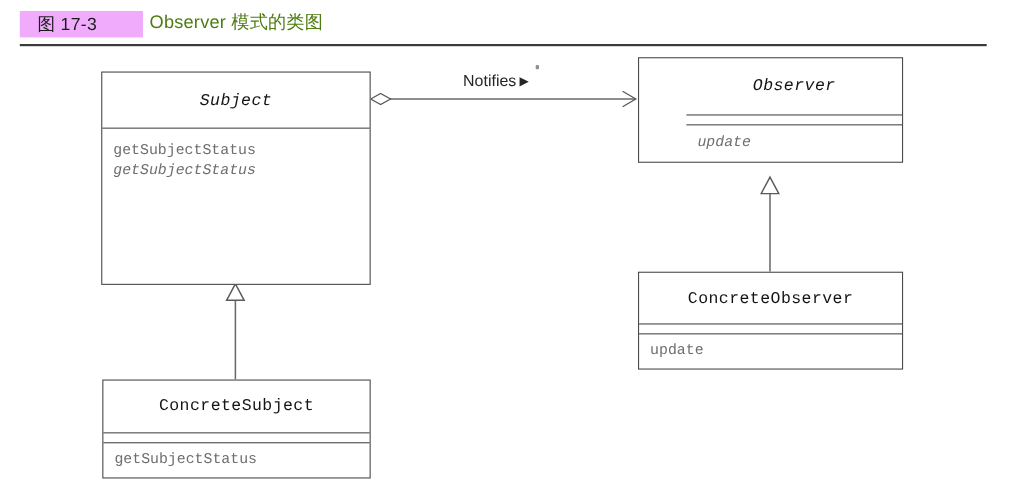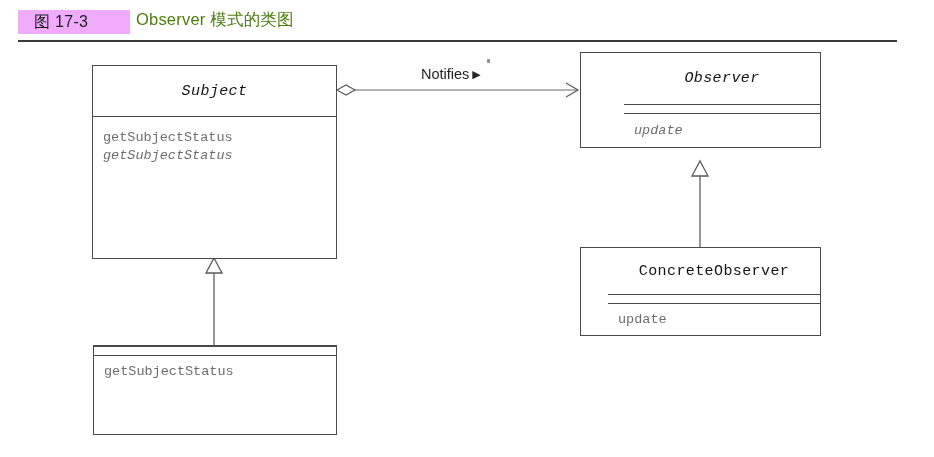--- a/index.html
+++ b/index.html
@@ -121,21 +121,21 @@
   
   #class-subject        { left: 92px;  top: 65px;  width: 245px; height: 194px; }
   #class-subject .uml-title        { height: 50px; }
   #class-subject .comp-attrs       { height: 38px; padding-top: 9px; }
   #class-subject .comp-ops         { flex: 1; padding-top: 12px; }
 
   #class-observer       { left: 580px; top: 52px;  width: 241px; height: 96px; padding-left: 43px; }
   #class-observer .uml-title       { height: 51px; }
   #class-observer .comp-ops        { flex: 1; padding-top: 8px; }
 
-  #class-concreteobserver { left: 580px; top: 247px; width: 241px; height: 89px; padding-left: 27px; }
+  #class-concreteobserver { left: 580px; top: 247px; width: 241px; height: 89px; }
   #class-concreteobserver .uml-title { height: 47px; }
   #class-concreteobserver .comp-ops  { flex: 1; padding-top: 7px; }
 
   #class-concretesubject { left: 93px; top: 345px; width: 244px; height: 90px; }
   #class-concretesubject .uml-title  { height: 47px; }
   #class-concretesubject .comp-ops   { flex: 1; padding-top: 7px; }
 
   
   #edge-notifies-label {
     position: absolute;
@@ -218,17 +218,18 @@
 
 <div class="uml-class" id="class-concreteobserver">
   <div class="uml-title">ConcreteObserver</div>
   <div class="uml-compartment empty"></div>
   <div class="uml-compartment comp-ops">
     <div class="uml-member">update</div>
   </div>
 </div>
 
 <div class="uml-class" id="class-concretesubject">
+  <div class="uml-title">ConcreteSubject</div>
   <div class="uml-compartment empty"></div>
   <div class="uml-compartment comp-ops">
     <div class="uml-member">getSubjectStatus</div>
   </div>
 </div>
 
 </body></html>

